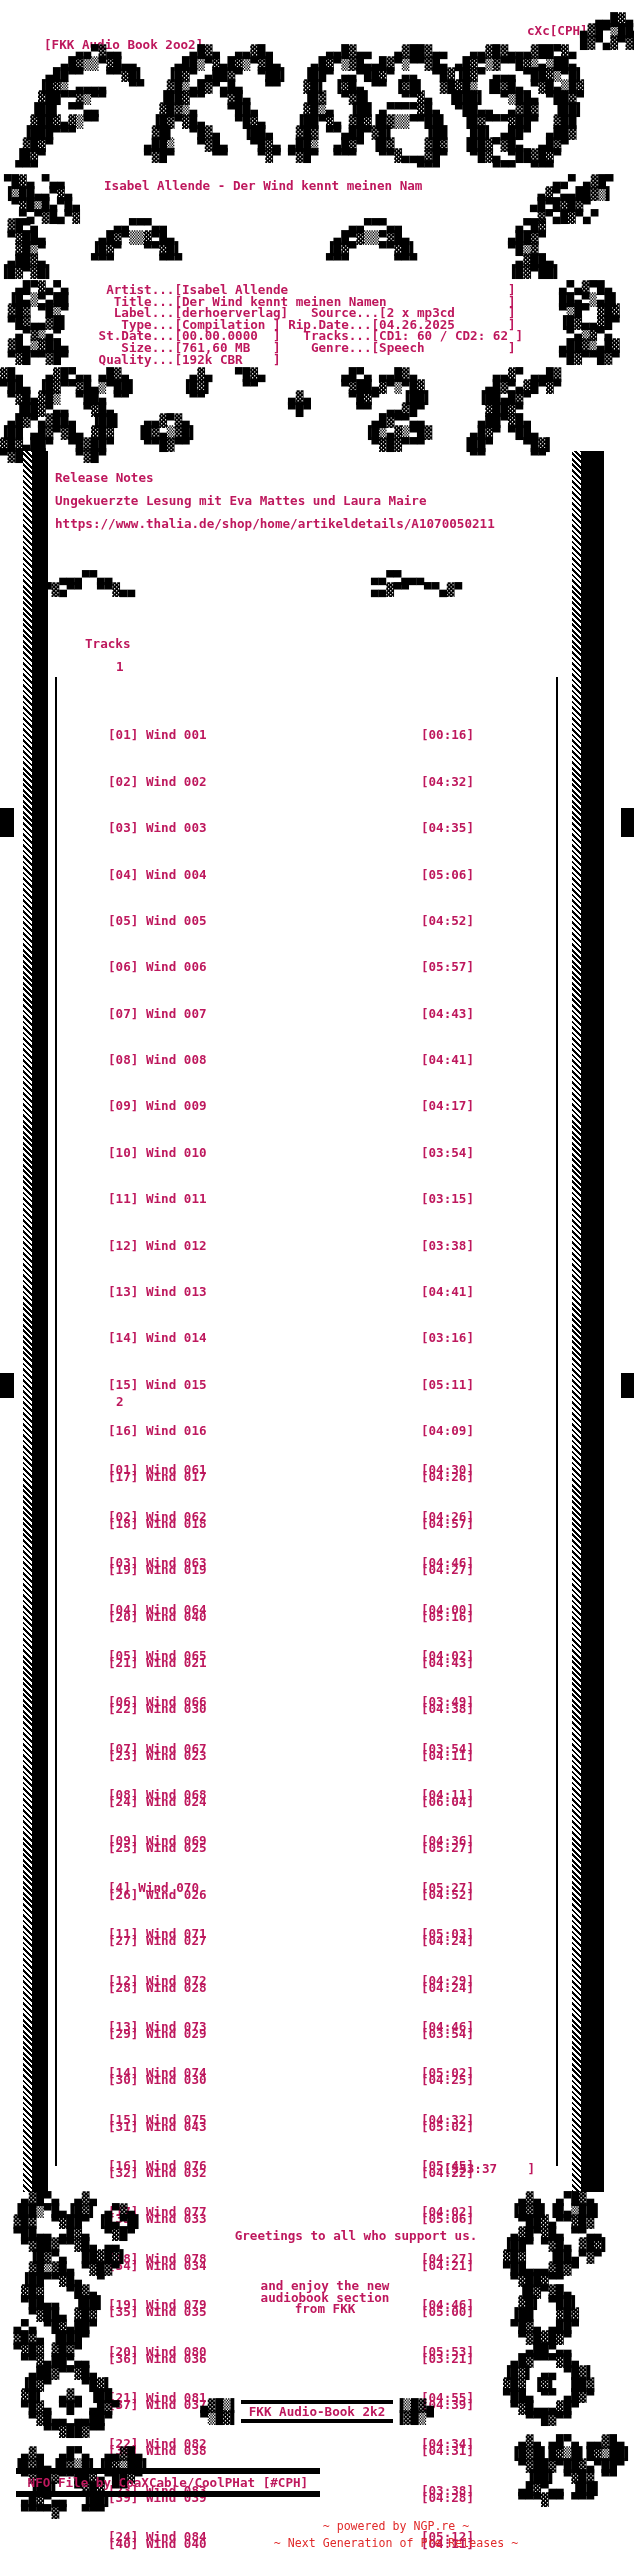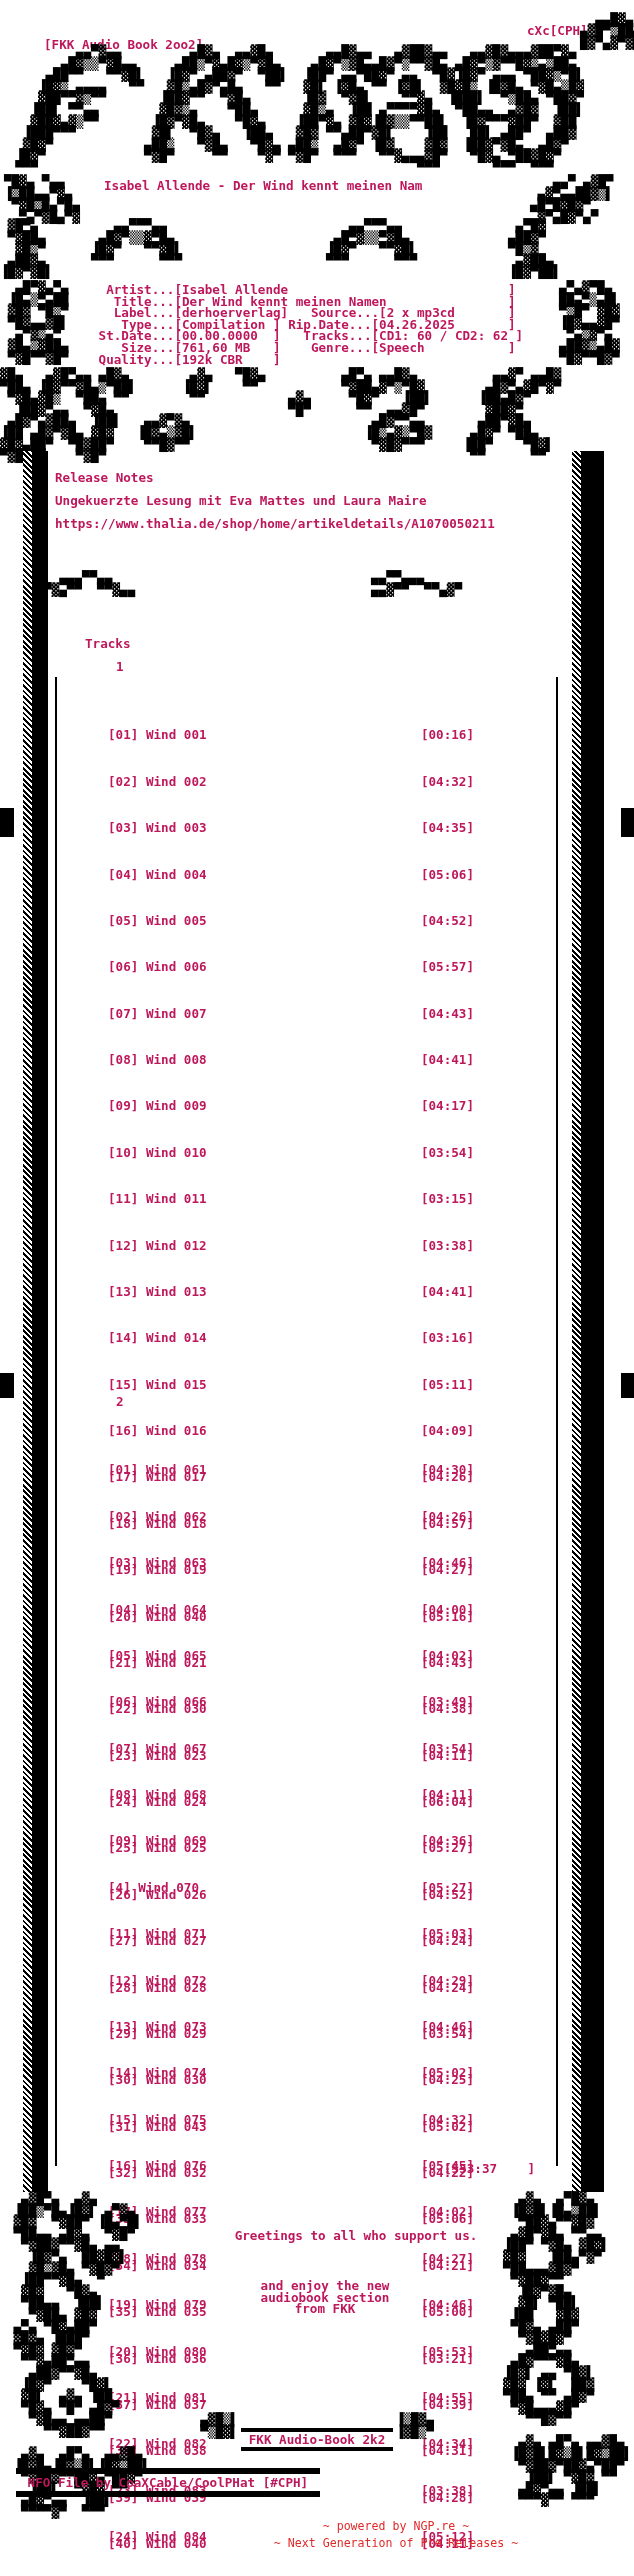--- a/index.html
+++ b/index.html
@@ -7,21 +7,21 @@
        font-family:"DejaVu Sans Mono",monospace;}
   .abs{position:absolute;}
   .t{font:bold 12.6px/11.6px "DejaVu Sans Mono",monospace;color:#be185d;white-space:pre;letter-spacing:0;}
   .art{font:bold 12.6px/11.6px "DejaVu Sans Mono",monospace;color:#000;white-space:pre;letter-spacing:0;margin:0;}
   .center{left:0;width:634px;text-align:center;margin-left:39px;}
   .bar{background:#000;}
   .hatch{background:repeating-linear-gradient(45deg,#000 0 1.9px,#fff 1.9px 3.9px);}
   .tracklist{position:absolute;left:108px;width:366px;}
   .trow{display:flex;justify-content:space-between;height:11.6px;}
   .banner-wrap{position:absolute;top:2400px;left:0;width:634px;display:flex;justify-content:center;align-items:center;gap:2.9px;}
-  .banner-text{border-top:4.8px solid #000;border-bottom:4.8px solid #000;padding:1.9px 7.7px;margin-top:28px;}
+  .banner-text{border-top:4.8px solid #000;border-bottom:4.8px solid #000;padding:1.9px 7.7px;}
   .nfobar-wrap{position:absolute;top:2468px;left:16px;width:558px;display:flex;}
   .nfobar-text{border-top:6.8px solid #000;border-bottom:6.8px solid #000;padding:2.9px 11.6px;}
   .red{font:normal 11.6px/13.5px "DejaVu Sans Mono",monospace;padding-left:40px;}
 </style>
 </head>
 <body>
 
 <div class="abs t" style="left:44px;top:39px">[FKK Audio Book 2oo2]</div>
 <div class="abs t" style="left:527px;top:25px">cXc[CPH]</div>
 

